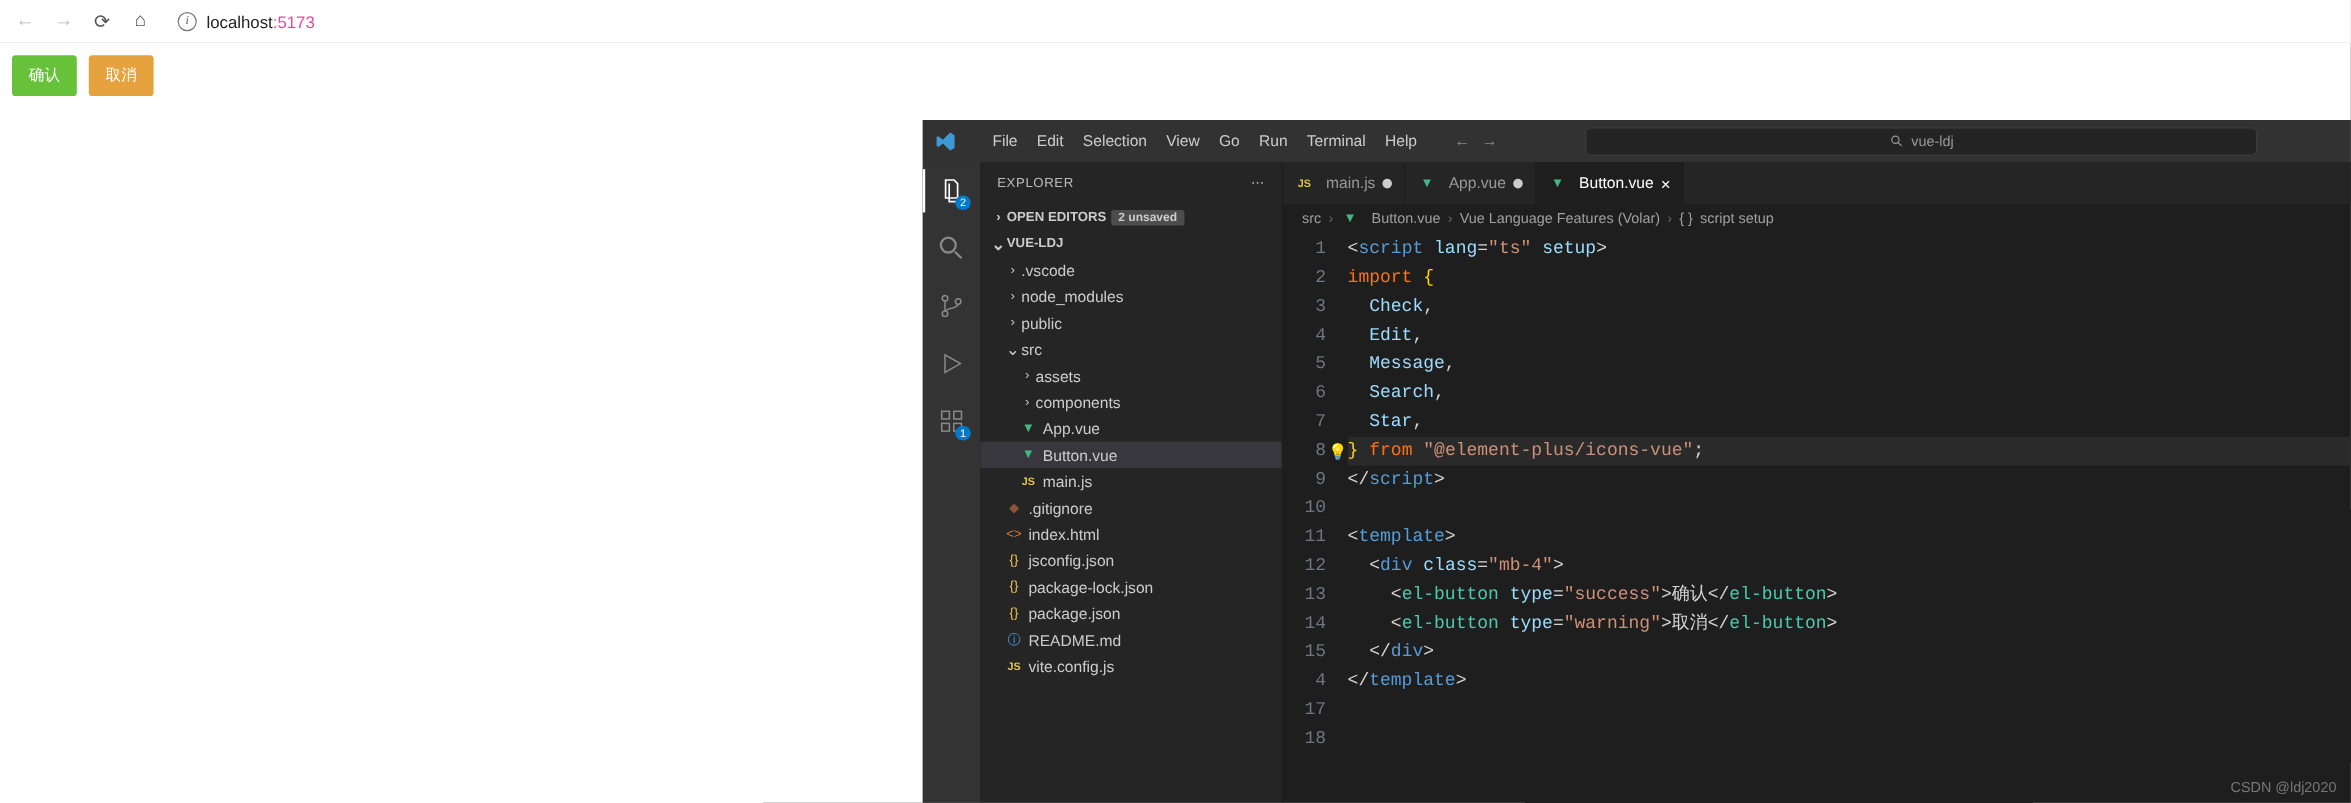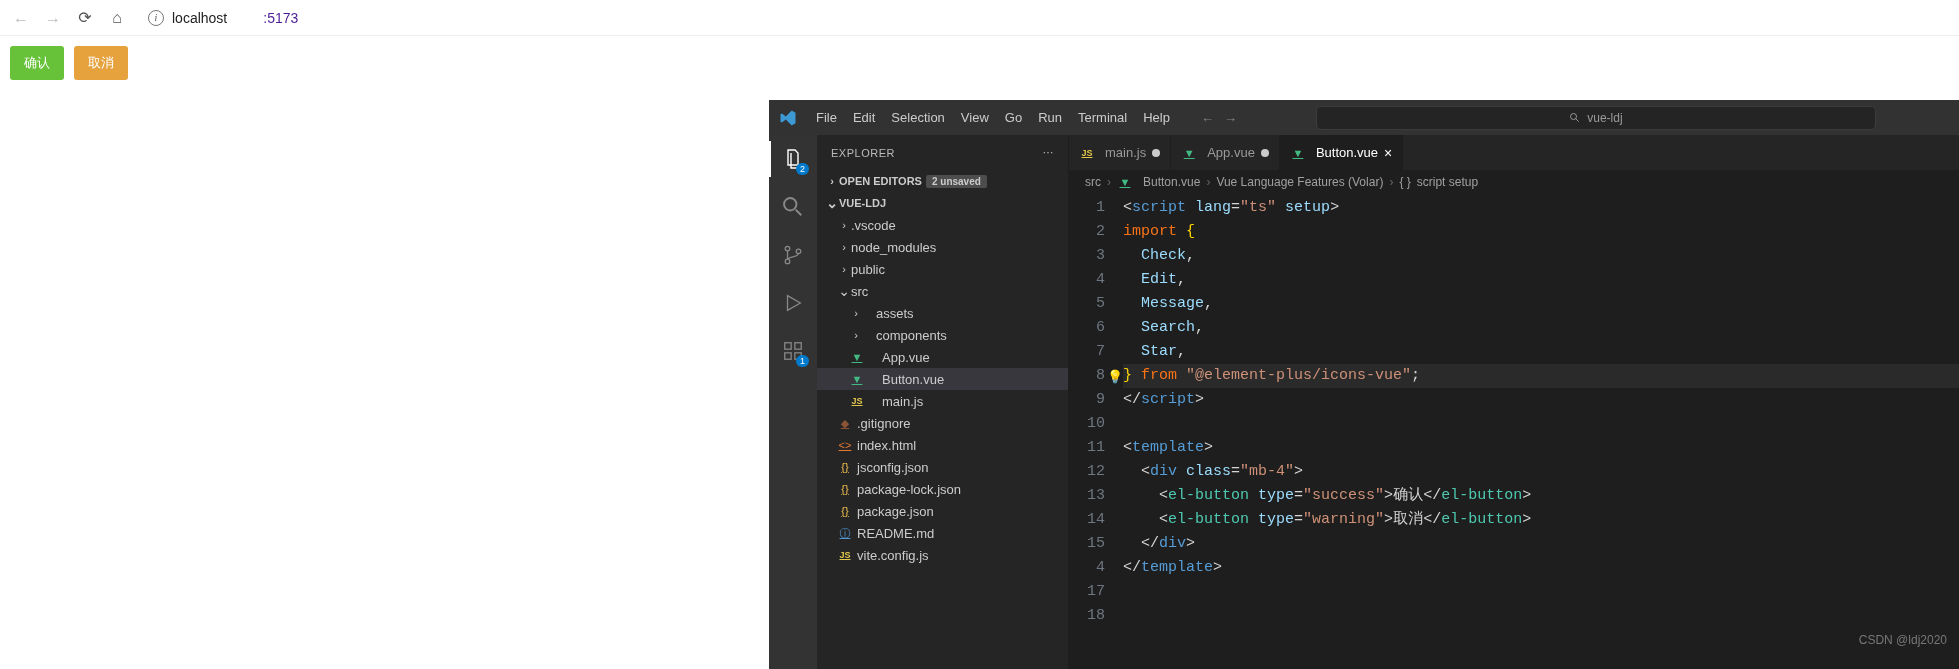--- a/index.html
+++ b/index.html
@@ -5,33 +5,33 @@
 * { margin: 0; padding: 0; box-sizing: border-box; }
 body { font-family: -apple-system, "Segoe UI", sans-serif; background: #fff; width: 1959px; height: 669px; position: relative; overflow: hidden; }
 
 
 .browser-bar { height: 36px; display: flex; align-items: center; padding: 0 12px; gap: 14px; background: #fff; border-bottom: 1px solid #eee; }
 .browser-icon { width: 18px; height: 18px; display: flex; align-items: center; justify-content: center; color: #555; cursor: pointer; }
 .browser-icon.dim { color: #bbb; }
 .addr-wrap { flex: 0 0 auto; display: flex; align-items: center; gap: 8px; margin-left: 8px; }
 .info-circ { width: 16px; height: 16px; border: 1px solid #777; border-radius: 50%; display: flex; align-items: center; justify-content: center; font-size: 10px; color: #555; font-family: Georgia, serif; font-style: italic; }
 .addr-text { font-size: 14px; color: #222; }
-.addr-text .port { color: #4c1d95; margin-left: 36px; }
+.addr-text .port { color: #ec4899; }
 
 
 .page-btns { padding: 10px; display: flex; gap: 10px; }
 .btn { border: none; color: #fff; padding: 8px 14px; border-radius: 3px; font-size: 13px; cursor: pointer; }
 .btn.success { background: #67c23a; }
 .btn.warning { background: #e6a23c; }
 
 
 .vscode { position: absolute; left: 769px; top: 100px; width: 1190px; height: 569px; background: #1e1e1e; color: #ccc; font-size: 13px; display: flex; flex-direction: column; }
 .titlebar { height: 35px; background: #323233; display: flex; align-items: center; padding: 0 10px; gap: 6px; }
 .vsc-logo { width: 18px; height: 18px; }
-.menus { display: flex; gap: 2px; margin-left: 6px; }
+.menus { display: flex; gap: 2px; margin-left: 17px; }
 .menus span { padding: 4px 7px; color: #ccc; cursor: pointer; font-size: 13px; }
 .tb-arrows { display: flex; gap: 10px; margin-left: 18px; color: #888; }
 .tb-arrows span { cursor: pointer; }
 .search-center { flex: 1; display: flex; justify-content: center; }
 .search-box { width: 560px; height: 24px; background: #242424; border: 1px solid #3c3c3c; border-radius: 5px; display: flex; align-items: center; justify-content: center; gap: 6px; color: #999; font-size: 12px; }
 
 .vscode-body { flex: 1; display: flex; min-height: 0; }
 .activity { width: 48px; background: #333333; display: flex; flex-direction: column; align-items: center; padding-top: 10px; gap: 20px; }
 .act-item { width: 28px; height: 28px; display: flex; align-items: center; justify-content: center; color: #888; cursor: pointer; position: relative; }
 .act-item.active { color: #fff; }
@@ -39,30 +39,30 @@
 .badge { position: absolute; bottom: -2px; right: -2px; background: #007acc; color: #fff; font-size: 9px; border-radius: 8px; padding: 0 4px; line-height: 12px; }
 
 .sidebar { width: 252px; background: #252526; display: flex; flex-direction: column; border-right: 1px solid #1e1e1e; }
 .sb-header { height: 35px; display: flex; align-items: center; justify-content: space-between; padding: 0 14px; font-size: 11px; letter-spacing: 0.5px; color: #bbb; }
 .sb-row { display: flex; align-items: center; padding: 2px 8px; cursor: pointer; font-size: 13px; height: 22px; }
 .sb-row.head { font-weight: 600; color: #ccc; font-size: 11px; }
 .sb-row.active { background: #37373d; }
 .chev { width: 14px; display: inline-flex; justify-content: center; font-size: 11px; color: #ccc; transform-origin: center; }
 .chev.right::before { content: '›'; }
 .chev.down::before { content: '⌄'; font-size: 14px; line-height: 10px; }
-.fi { width: 16px; height: 16px; margin-right: 4px; display: inline-flex; align-items: center; justify-content: center; font-size: 11px; text-decoration: underline; }
+.fi { width: 16px; height: 16px; margin-right: 4px; display: inline-flex; align-items: center; justify-content: center; font-size: 11px; }
 .fi.vue { color: #42b883; }
 .fi.js { color: #e2c64b; font-weight: bold; font-size: 9px; }
 .fi.json { color: #f2c24f; }
 .fi.html { color: #e37933; }
 .fi.info { color: #5098d6; }
 .fi.git { color: #8b5436; }
 .unsaved-pill { background: #4d4d4d; color: #ccc; font-size: 10px; padding: 1px 6px; border-radius: 2px; margin-left: 4px; }
 .ind1 { padding-left: 20px; }
-.ind2 { padding-left: 32px; gap: 13px; }
+.ind2 { padding-left: 32px; }
 
 .editor { flex: 1; background: #1e1e1e; display: flex; flex-direction: column; min-width: 0; }
 .tabs { height: 35px; background: #252526; display: flex; }
 .tab { display: flex; align-items: center; padding: 0 10px; gap: 6px; color: #999; cursor: pointer; font-size: 13px; border-right: 1px solid #1e1e1e; }
 .tab.active { background: #1e1e1e; color: #fff; }
 .tab .dot { width: 8px; height: 8px; border-radius: 50%; background: #ccc; }
 .tab .close { font-size: 14px; }
 .crumbs { padding: 4px 16px; font-size: 12px; color: #a0a0a0; display: flex; align-items: center; gap: 6px; }
 .crumbs .sep { color: #666; }
 .code-area { flex: 1; display: flex; font-family: Consolas, 'Courier New', monospace; font-size: 15px; line-height: 24px; padding-top: 2px; }
@@ -74,21 +74,21 @@
 .bulb { position: absolute; left: -16px; top: 170px; color: #ffcc00; font-size: 13px; }
 .tk-tag { color: #569cd6; }
 .tk-comp { color: #4ec9b0; }
 .tk-attr { color: #9cdcfe; }
 .tk-str { color: #ce9178; }
 .tk-kw { color: #f97316; }
 .tk-punct { color: #d4d4d4; }
 .tk-txt { color: #d4d4d4; }
 .tk-brace { color: #ffd700; }
 
-.watermark { position: absolute; right: 12px; bottom: 22px; color: #777; font-size: 12px; text-align: center; }
+.watermark { position: absolute; right: 12px; bottom: 6px; color: #777; font-size: 12px; text-align: center; }
 </style>
 </head>
 <body>
 
 <div class="browser-bar">
   <span class="browser-icon dim">←</span>
   <span class="browser-icon dim">→</span>
   <span class="browser-icon">⟳</span>
   <span class="browser-icon">⌂</span>
   <div class="addr-wrap">

